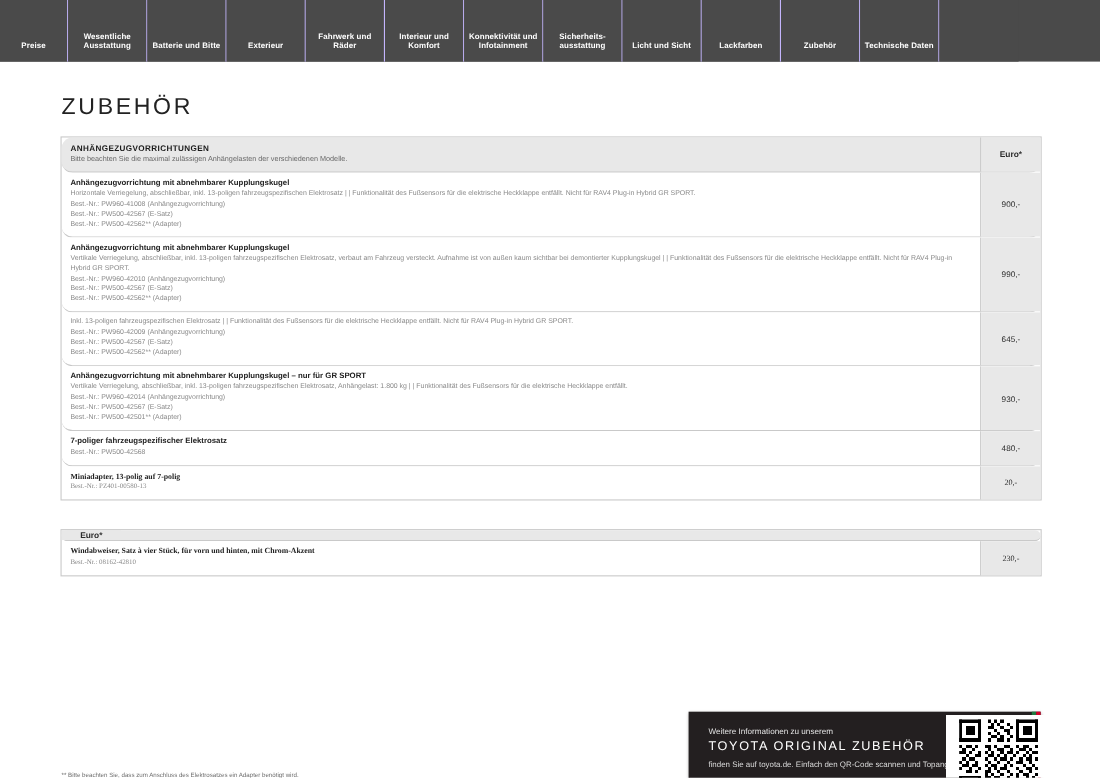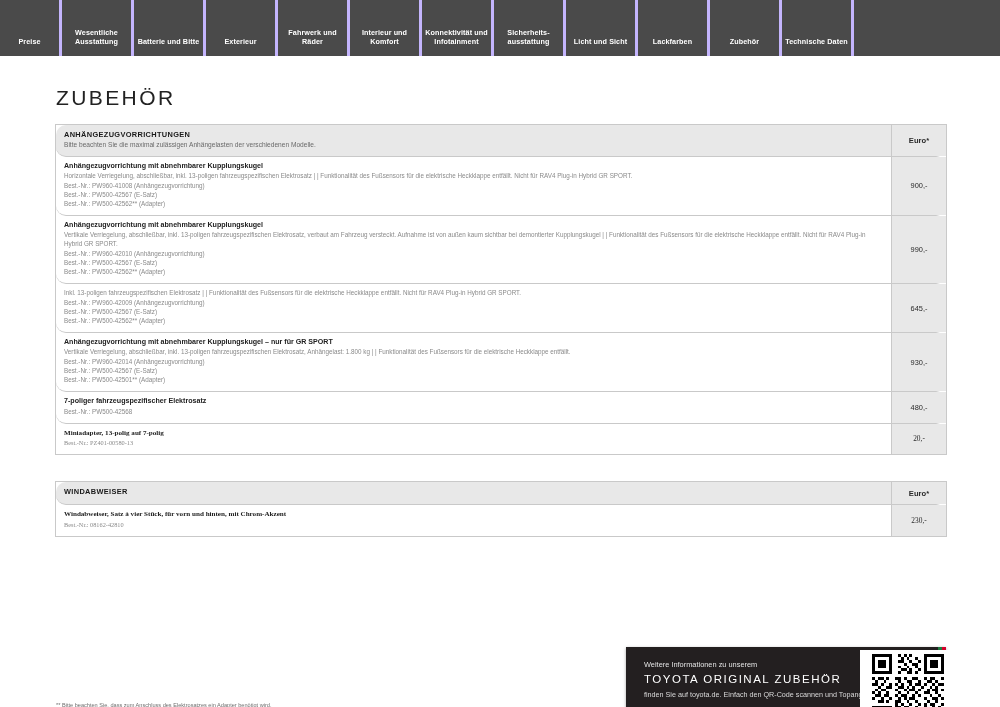--- a/index.html
+++ b/index.html
@@ -28,21 +28,21 @@
     flex: 1 1 auto;
     display: flex;
     align-items: flex-end;
     justify-content: center;
     text-align: center;
     color: #ffffff;
     font-size: 7.2px;
     font-weight: bold;
     line-height: 1.25;
     padding: 0 3px 10px 3px;
-    border-right: 3px solid #c4b5fd;
+    border-right: 1px solid #c4b5fd;
     box-sizing: border-box;
     letter-spacing: .1px;
     background: #4a4a4a;
   }
   .nav-tab:last-child { border-right: none; }
   .nav-tab.w-sm { flex: 0 0 62px; }
   .nav-tab.w-md { flex: 0 0 72px; }
 
   
   .page {
@@ -320,23 +320,20 @@
         <div class="item-sku">Best.-Nr.: PZ401-00580-13</div>
       </div>
       <div class="tcell-price">20,-</div>
     </div>
 
   </div>
 
   <div class="table">
 
     <div class="trow thead">
-      <div class="tcell-main">
-        <div class="sec-title">WINDABWEISER</div>
-      </div>
       <div class="tcell-price">Euro*</div>
     </div>
 
     <div class="trow">
       <div class="tcell-main">
         <div class="item-title">Windabweiser, Satz à vier Stück, für vorn und hinten, mit Chrom-Akzent</div>
         <div class="item-sku">Best.-Nr.: 08162-42810</div>
       </div>
       <div class="tcell-price">230,-</div>
     </div>

